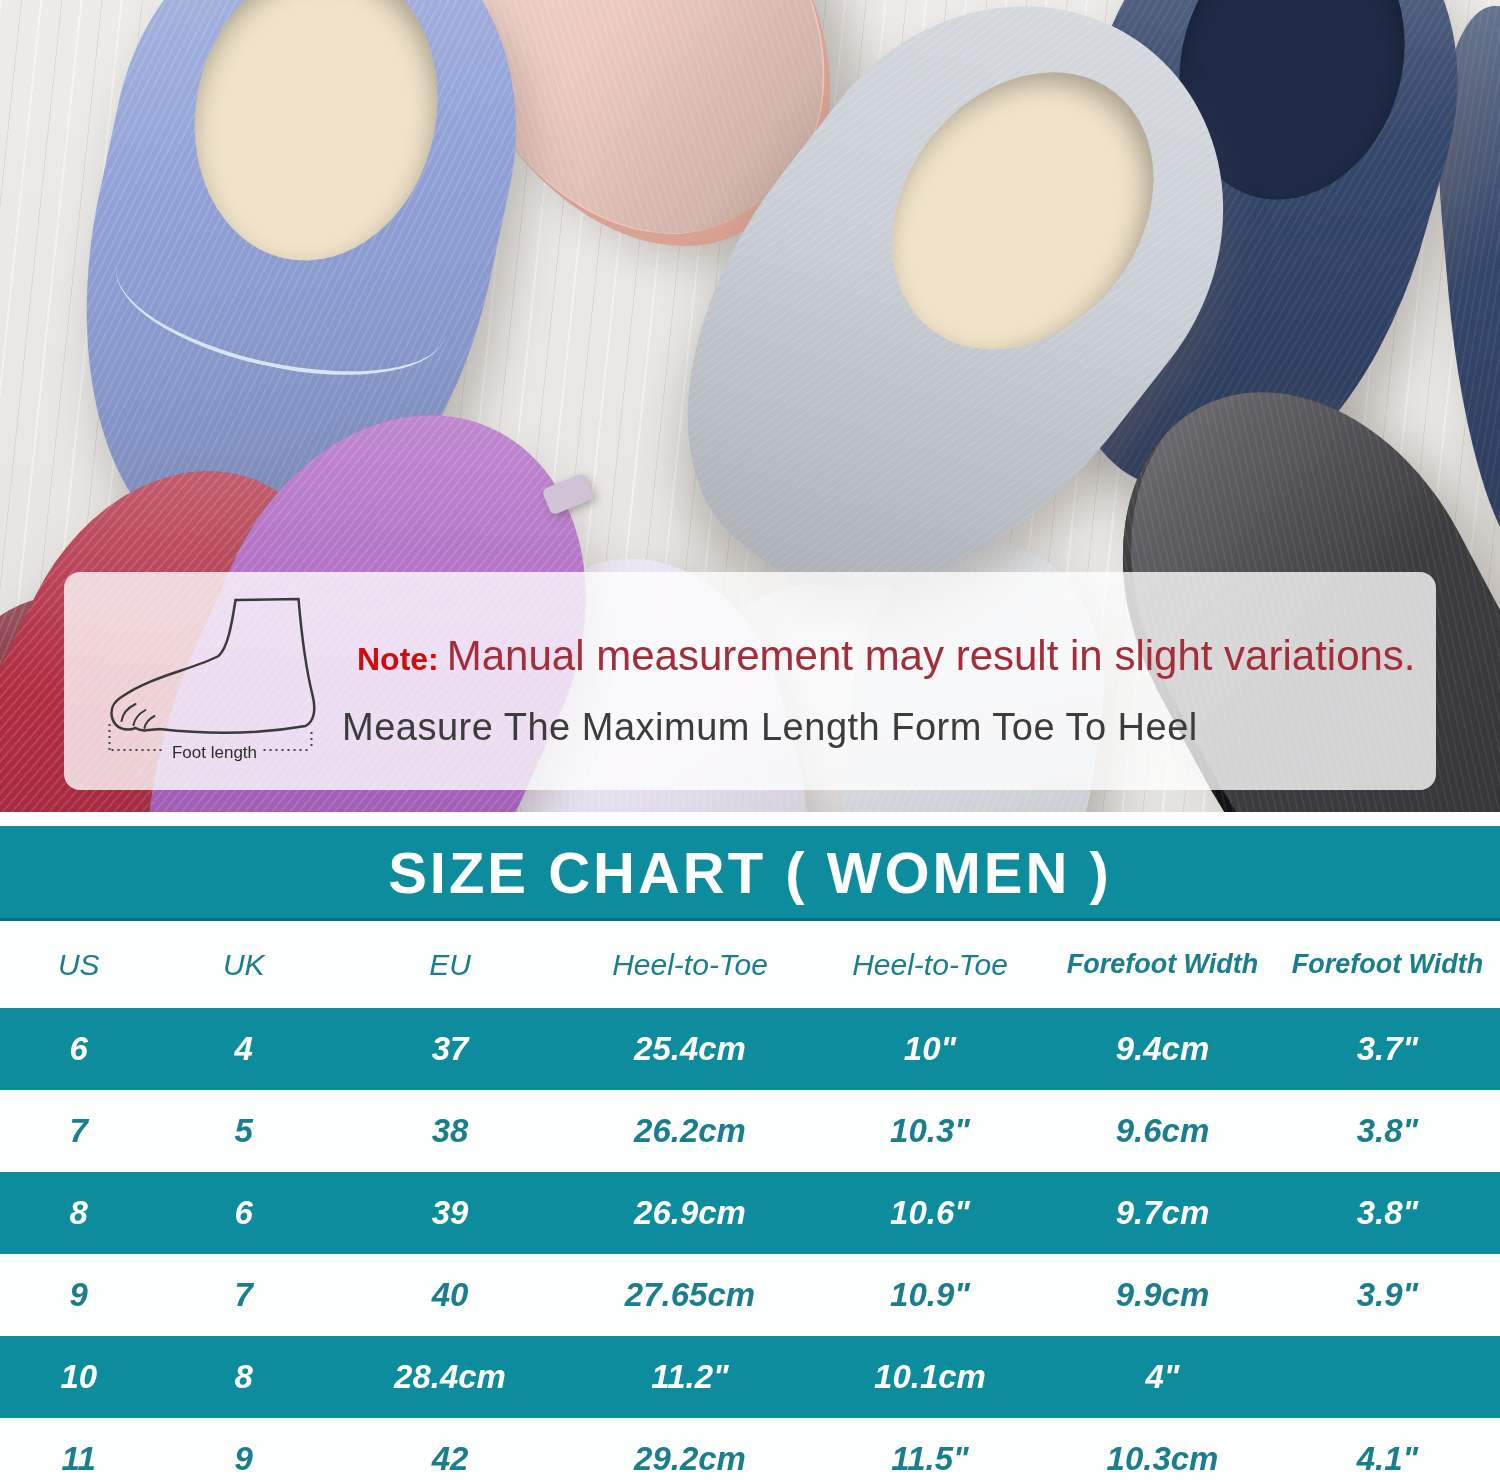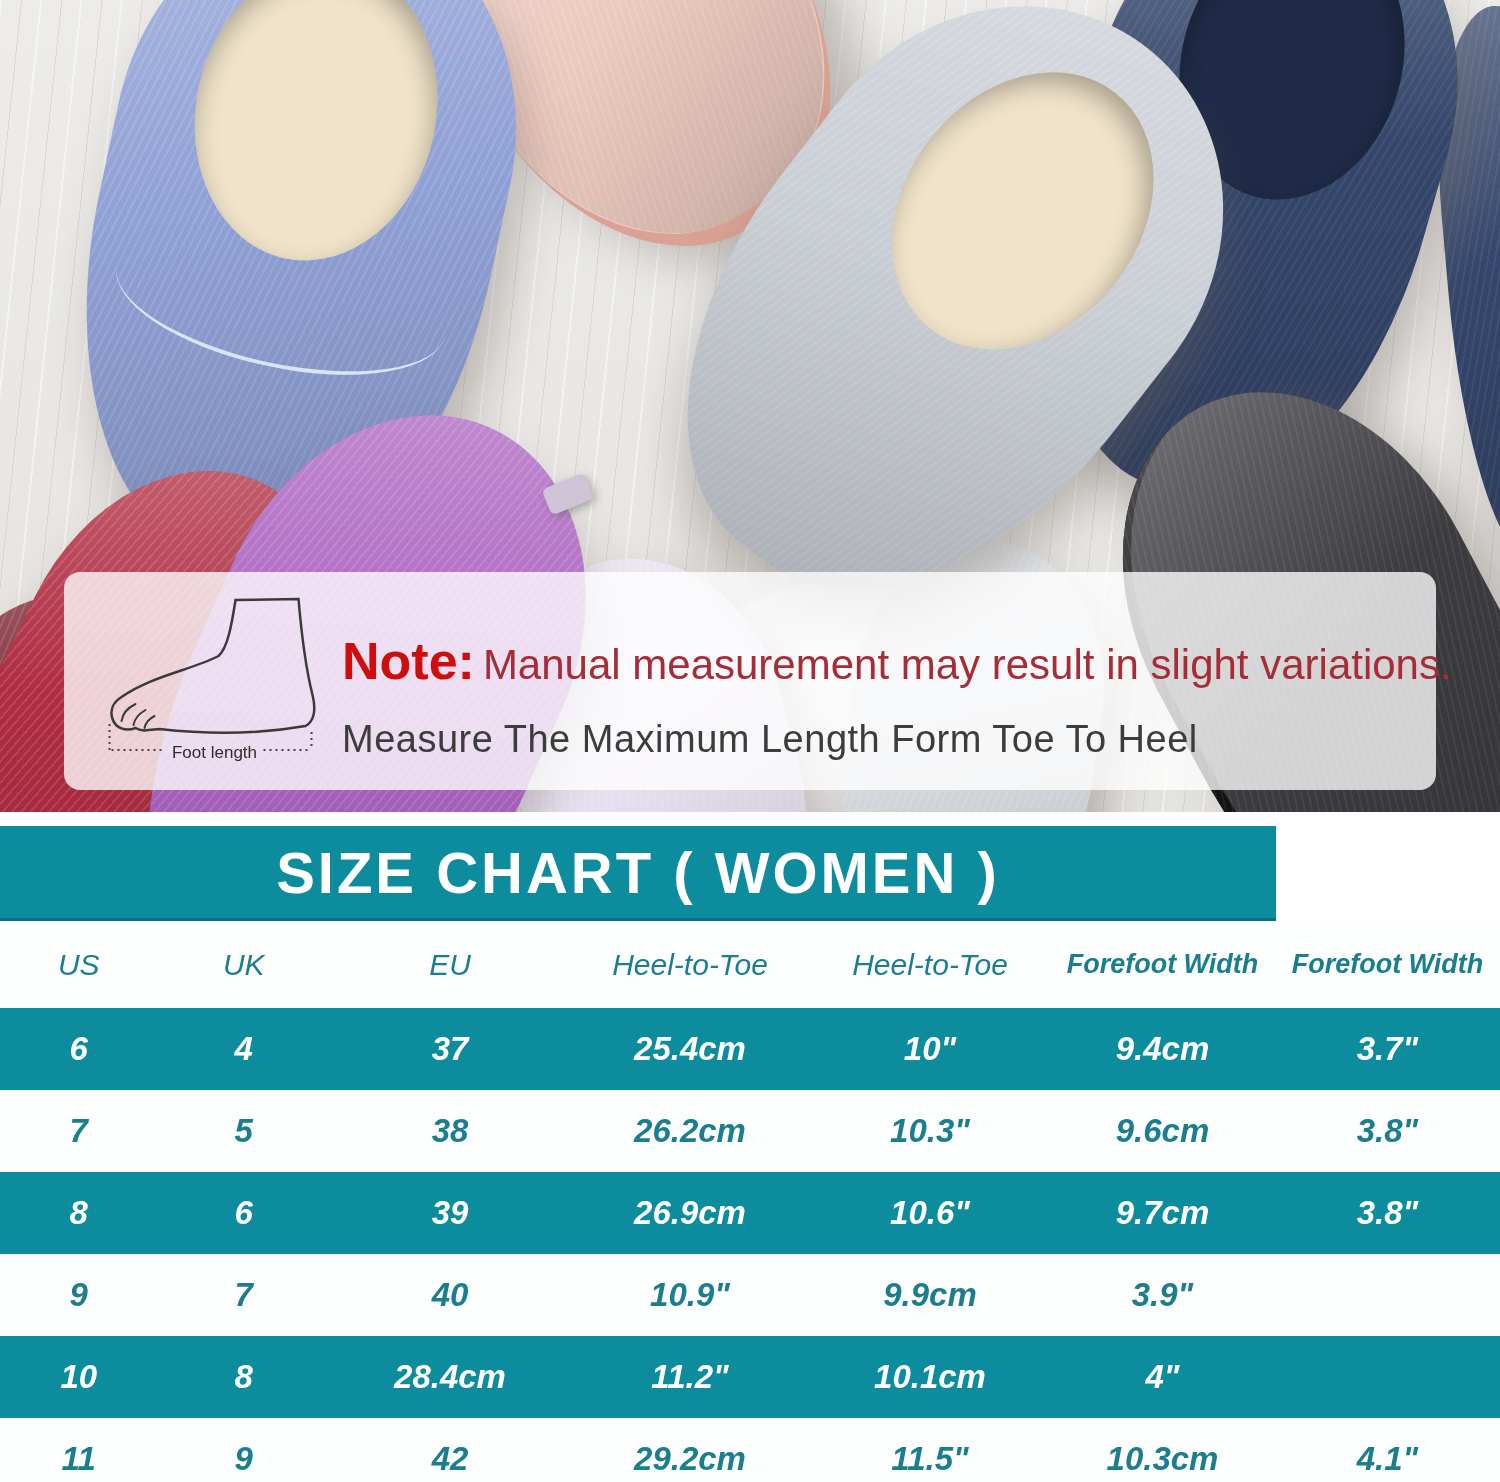--- a/index.html
+++ b/index.html
@@ -55,26 +55,26 @@
               background:var(--sl-maroon,#7C1E2F);z-index:2;}
   .tab{position:absolute;left:545px;top:480px;width:46px;height:28px;border-radius:6px;
        transform:rotate(-22deg);background:#cfc3d6;z-index:4;box-shadow:2px 4px 8px rgba(90,80,75,.4);}
 
   
   .note-panel{position:absolute;left:64px;top:572px;width:1372px;height:218px;z-index:10;
     background:rgba(255,255,255,.78);border-radius:16px;}
   .foot-fig{position:absolute;left:34px;top:14px;}
   .note-text{position:absolute;left:278px;top:60px;white-space:nowrap;}
   .note-line1{font-size:42px;line-height:1.15;}
-  .note-label{font-size:52px;font-weight:bold;color:var(--note-red,#CF0D0D);}
+  .note-label{font-size:32px;font-weight:bold;color:var(--note-red,#CF0D0D);margin-left:15px;}
   .note-body{color:var(--note-crimson,#A62C38);margin-left:8px;}
   .note-line2{font-size:38px;color:var(--note-dark,#3C3C3C);margin-top:26px;letter-spacing:.5px;}
 
   
-  .chart-title-band{position:absolute;left:0;top:826px;width:1276px;height:92px;z-index:5;
+  .chart-title-band{position:absolute;left:0;top:826px;width:1500px;height:92px;z-index:5;
     background:var(--teal,#0D8C9E);border-bottom:3px solid var(--teal-dark,#0A6F80);
     display:flex;align-items:center;justify-content:center;
     color:#fff;font-size:58px;font-weight:bold;letter-spacing:3px;}
   .size-table{position:absolute;left:0;top:921px;width:1500px;z-index:5;}
   .tr,.thead{display:grid;grid-template-columns:10.5% 11.5% 16% 16% 16% 15% 15%;
     align-items:center;text-align:center;font-style:italic;}
   .thead{height:87px;background:var(--row-white,#FDFFFE);color:var(--table-text,#1B7E8F);
     font-size:30px;font-weight:normal;}
   .thead .th:nth-child(n+6){font-size:27px;font-weight:bold;}
   .tr{height:82px;font-size:33px;font-weight:bold;}
@@ -174,20 +174,21 @@
           <div class="td">39</div>
           <div class="td">26.9cm</div>
           <div class="td">10.6"</div>
           <div class="td">9.7cm</div>
           <div class="td">3.8"</div>
         </div>
         <div class="tr even">
           <div class="td">9</div>
           <div class="td">7</div>
           <div class="td">40</div>
+          <div class="td">27.65cm</div>
           <div class="td">10.9"</div>
           <div class="td">9.9cm</div>
           <div class="td">3.9"</div>
         </div>
         <div class="tr odd">
           <div class="td">10</div>
           <div class="td">8</div>
           <div class="td">28.4cm</div>
           <div class="td">11.2"</div>
           <div class="td">10.1cm</div>

